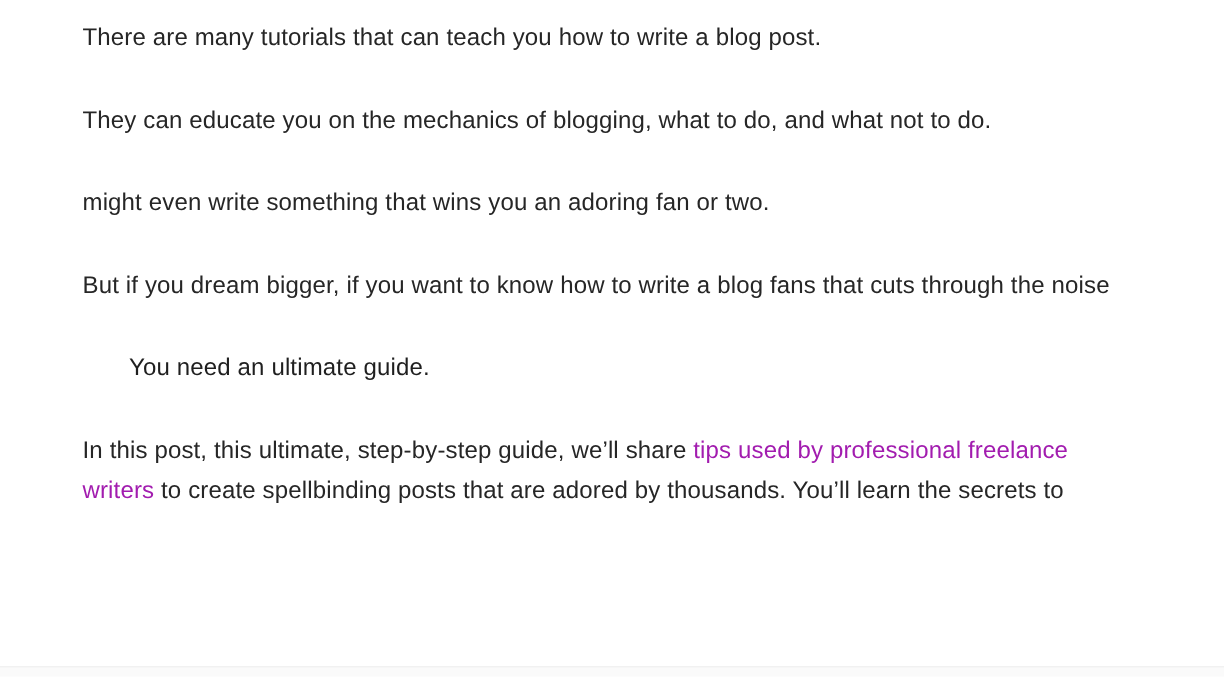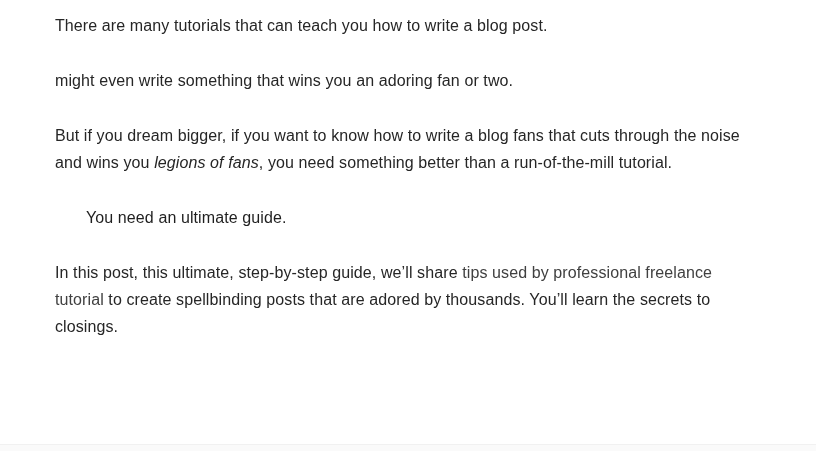--- a/index.html
+++ b/index.html
@@ -28,21 +28,21 @@
   }
   .line {
     line-height: 27px;
     white-space: nowrap;
     letter-spacing: 0.1px;
   }
   .seg-n { font-style: normal; font-weight: 400; text-align: right; }
   .seg-i { font-style: italic; font-weight: 400; }
   .para-bold .line { font-weight: 700; color: #1f1f1f; margin-left: 31px; }
   a.seg-a {
-    color: #404040;
+    color: #a21caf;
     text-decoration: none;
     cursor: pointer;
     margin-top: 20px;
   }
   .bottom-strip {
     position: absolute;
     left: 0;
     bottom: 0;
     width: 816px;
     height: 6px;
@@ -51,29 +51,30 @@
   }
 </style>
 </head>
 <body>
 
 <main class="article">
     <div class="para">
       <div class="line"><span class="seg-n">There are many tutorials that can teach you how to write a blog post.</span></div>
     </div>
     <div class="para">
+      <div class="line"><span class="seg-n">They can educate you on the mechanics of blogging, what to do, and what not to do.</span></div>
+    </div>
+    <div class="para">
       <div class="line"><span class="seg-n">might even write something that wins you an adoring fan or two.</span></div>
     </div>
     <div class="para">
       <div class="line"><span class="seg-n">But if you dream bigger, if you want to know how to write a blog fans that cuts through the noise</span></div>
-      <div class="line"><span class="seg-n">and wins you </span><span class="seg-i">legions of fans</span><span class="seg-n">, you need something better than a run-of-the-mill tutorial.</span></div>
     </div>
     <div class="para para-bold">
       <div class="line"><span class="seg-n">You need an ultimate guide.</span></div>
     </div>
     <div class="para">
       <div class="line"><span class="seg-n">In this post, this ultimate, step-by-step guide, we’ll share </span><a class="seg-a">tips used by professional freelance</a></div>
-      <div class="line"><a class="seg-a">tutorial</a><span class="seg-n"> to create spellbinding posts that are adored by thousands. You’ll learn the secrets to</span></div>
-      <div class="line"><span class="seg-n">closings.</span></div>
+      <div class="line"><a class="seg-a">writers</a><span class="seg-n"> to create spellbinding posts that are adored by thousands. You’ll learn the secrets to</span></div>
     </div>
   </main>
 
 <div class="bottom-strip"></div>
 
 </body></html>

